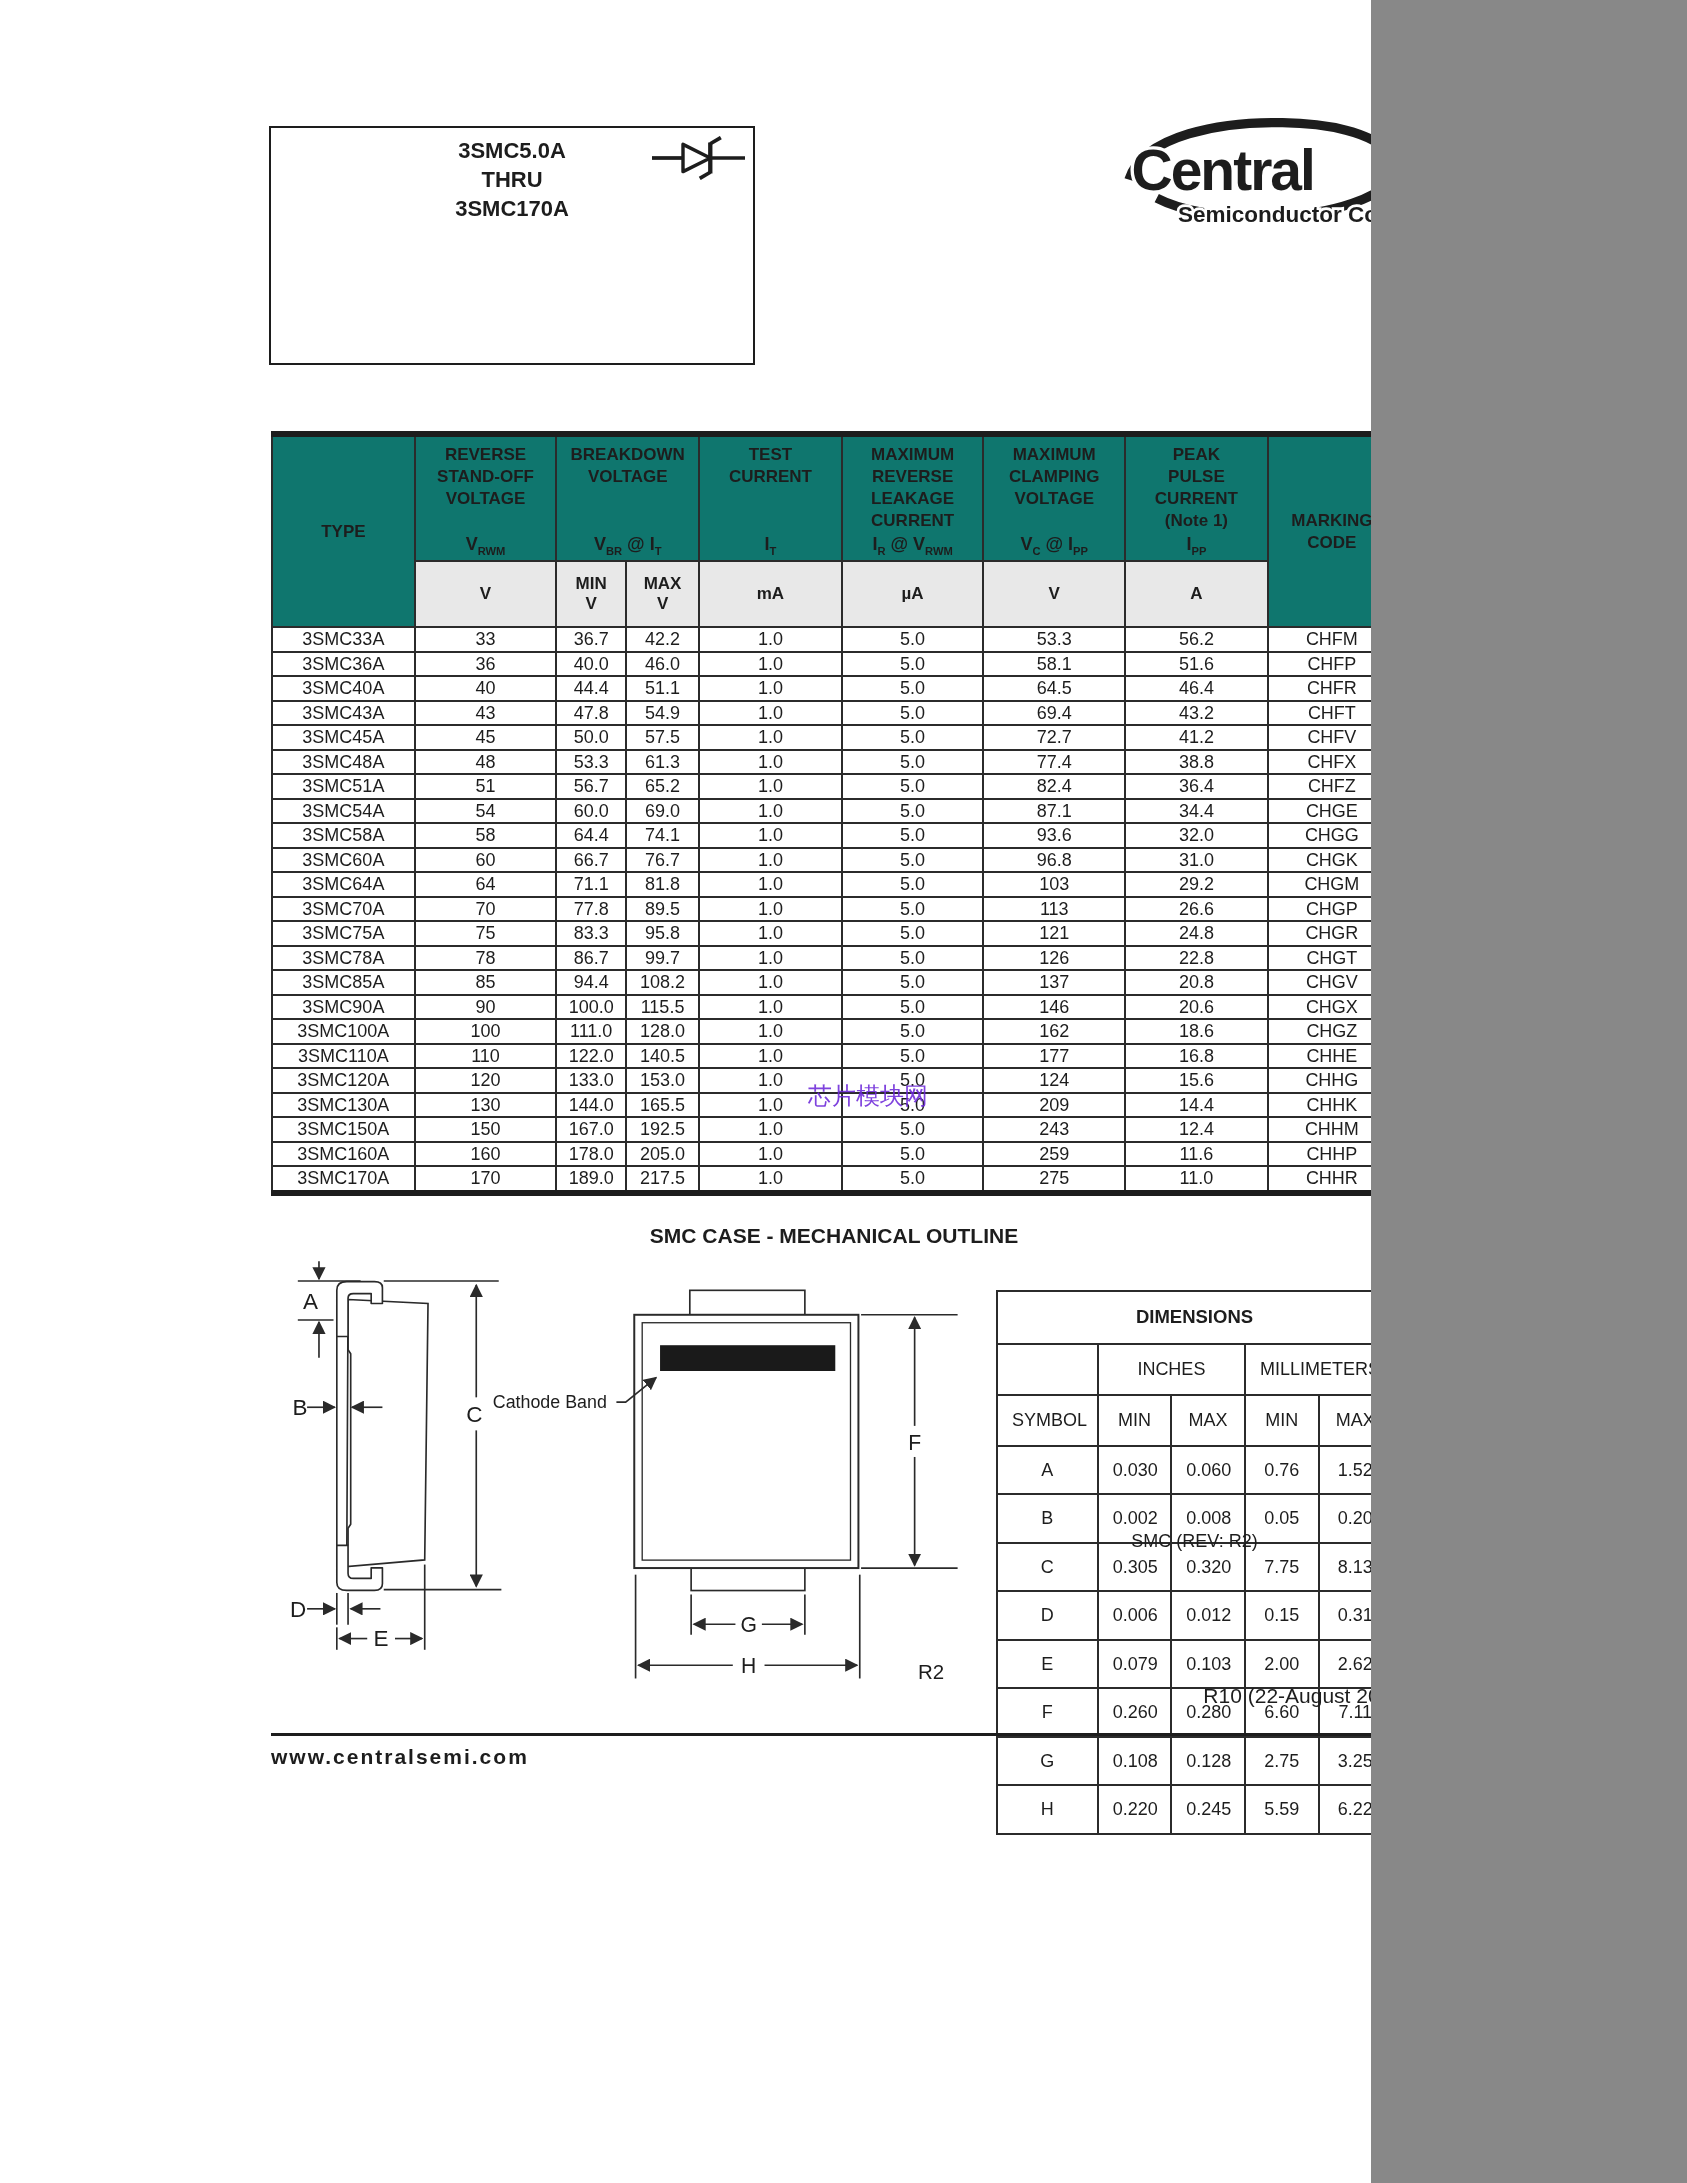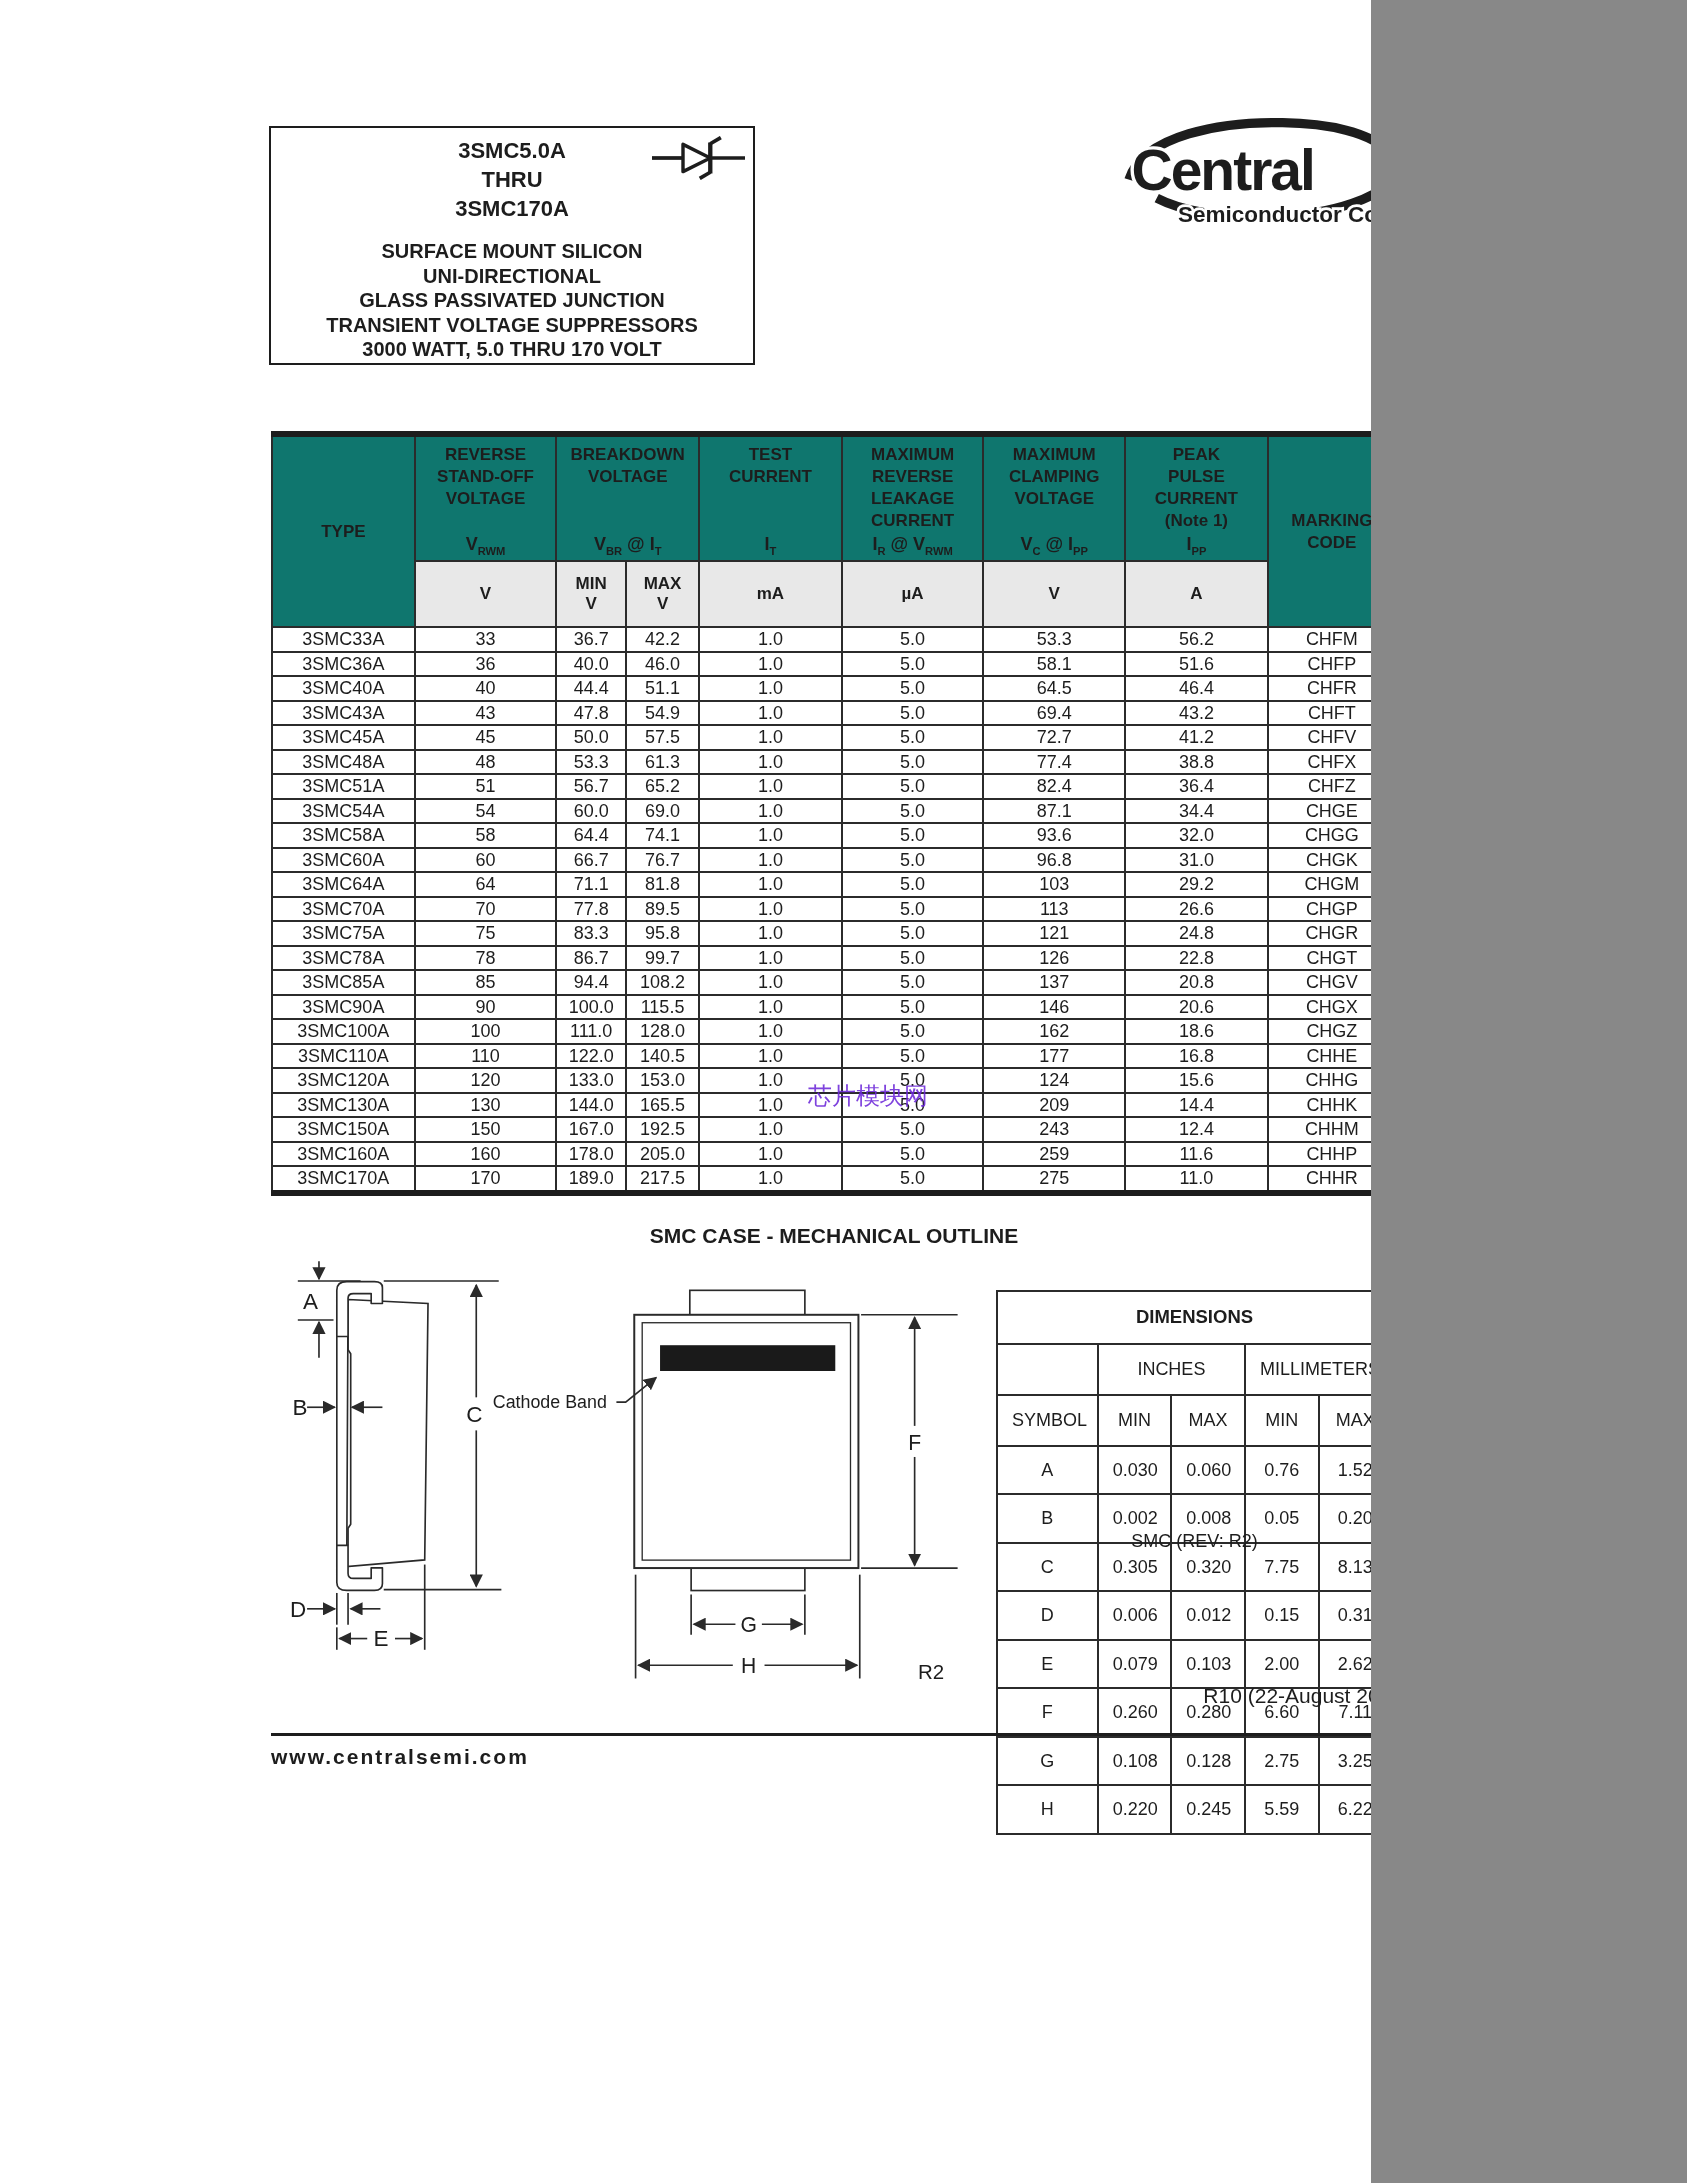--- a/index.html
+++ b/index.html
@@ -72,27 +72,20 @@
   </defs>
 </svg>
 
 <div class="page">
 
   <div class="title-box">
     <div class="part-lines">
       <div>3SMC5.0A</div>
       <div>THRU</div>
       <div>3SMC170A</div>
-    </div>
-    <div class="desc-lines">
-      <div>SURFACE MOUNT SILICON</div>
-      <div>UNI-DIRECTIONAL</div>
-      <div>GLASS PASSIVATED JUNCTION</div>
-      <div>TRANSIENT VOLTAGE SUPPRESSORS</div>
-      <div>3000 WATT, 5.0 THRU 170 VOLT</div>
     </div>
     <svg class="diode-sym" width="93" height="44" viewBox="0 0 150 70">
       <g stroke="#1d1d1d" stroke-width="6" fill="none">
         <line x1="0" y1="35" x2="50" y2="35"></line>
         <polygon points="50,13 50,57 94,35" fill="#ffffff" stroke-width="5.5" stroke-linejoin="round"></polygon>
         <line x1="94" y1="10" x2="94" y2="60" stroke-width="7"></line>
         <line x1="94" y1="12" x2="111" y2="2"></line>
         <line x1="94" y1="58" x2="77" y2="68"></line>
         <line x1="94" y1="35" x2="150" y2="35"></line>
       </g>

